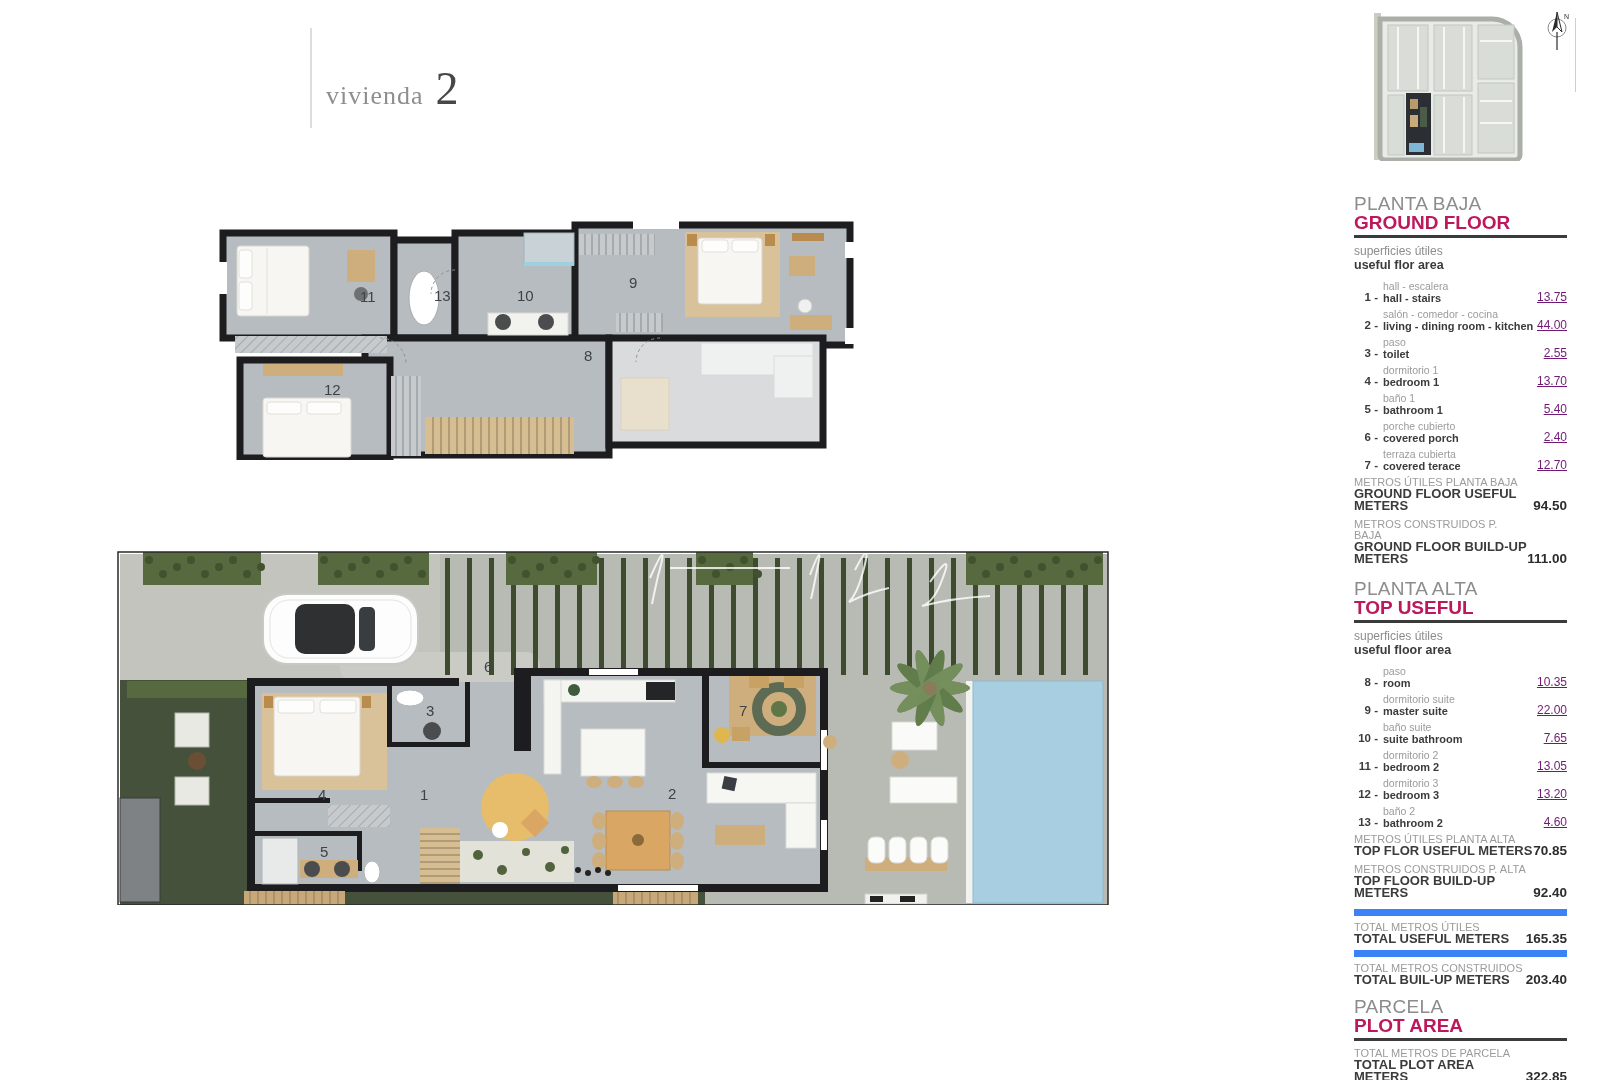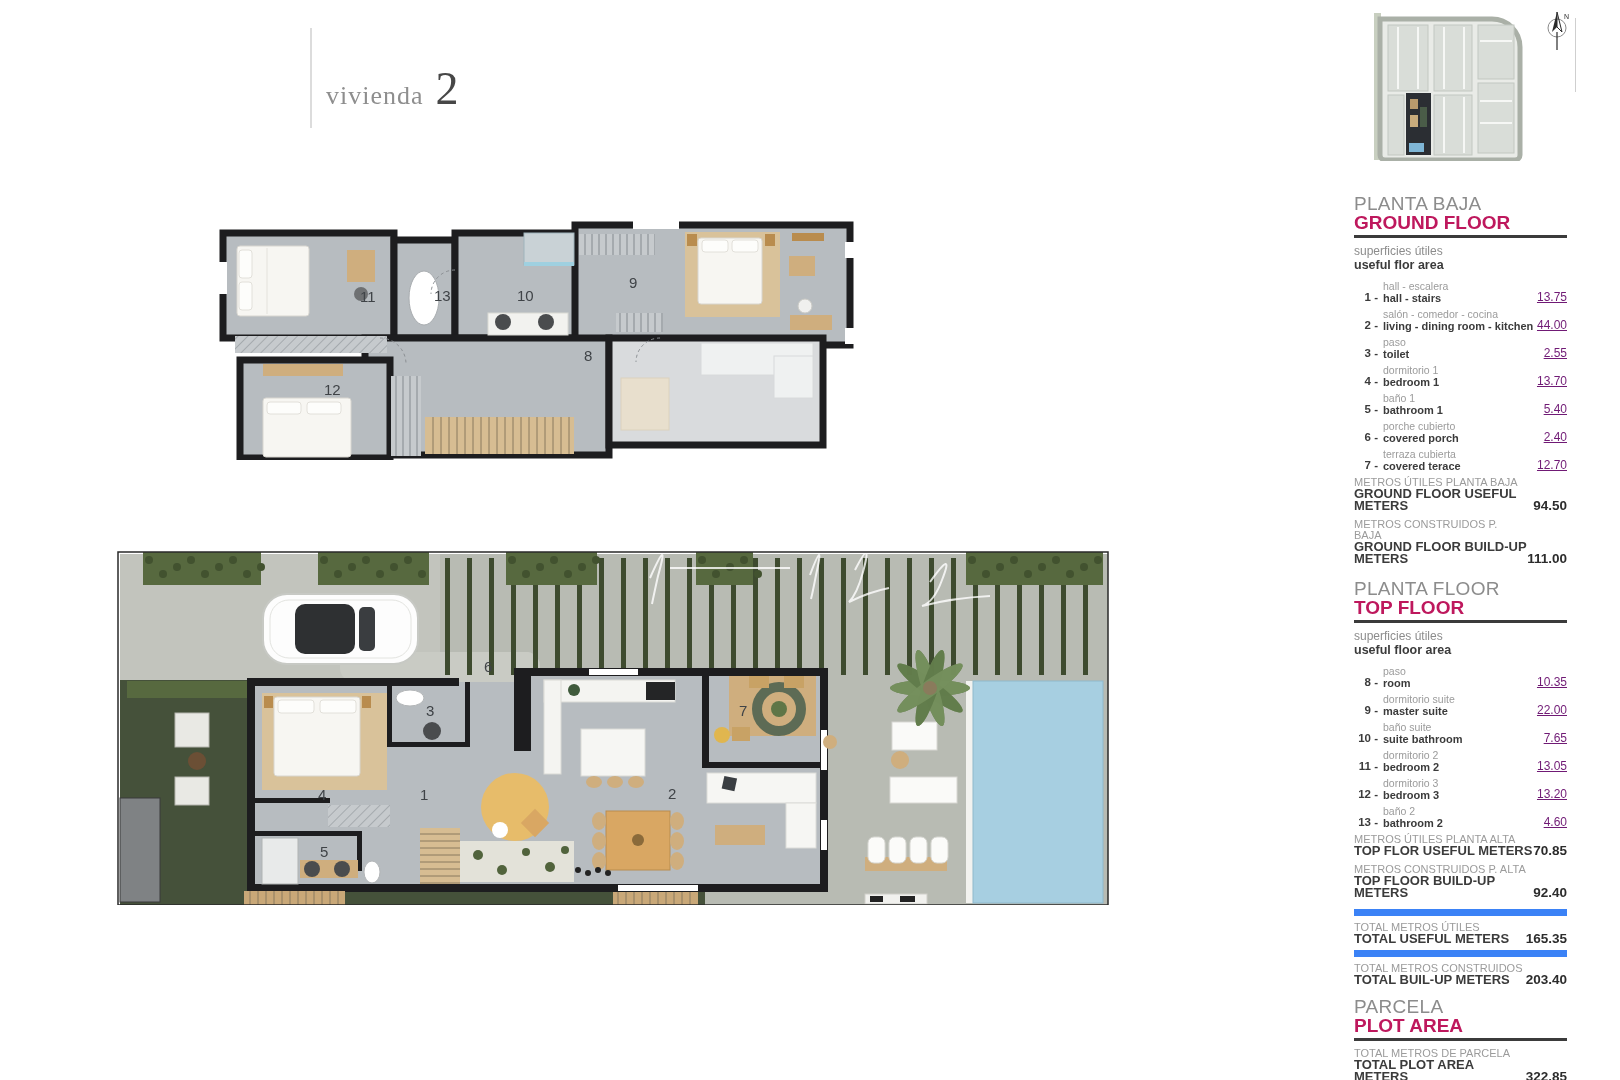--- a/index.html
+++ b/index.html
@@ -594,22 +594,22 @@
         <div class="trow">
           <div class="albl">
             <div class="t-es">METROS CONSTRUIDOS P. BAJA</div>
             <div class="t-en">GROUND FLOOR BUILD-UP METERS</div>
           </div>
           <span class="tval">111.00</span>
         </div>
       </div>
     </div>
     <div class="section-top">
-      <div class="sec-title-es">PLANTA FLOOR</div>
-      <div class="sec-title-en">TOP FLOOR</div>
+      <div class="sec-title-es">PLANTA ALTA</div>
+      <div class="sec-title-en">TOP USEFUL</div>
       <div class="rule"></div>
       <div class="sub">
         <div class="sub-es">superficies útiles</div>
         <div class="sub-en">useful floor area</div>
       </div>
       <div class="items">
         <div class="arow">
           <span class="anum">8 -</span>
           <div class="albl">
             <div class="l-es">paso</div>

